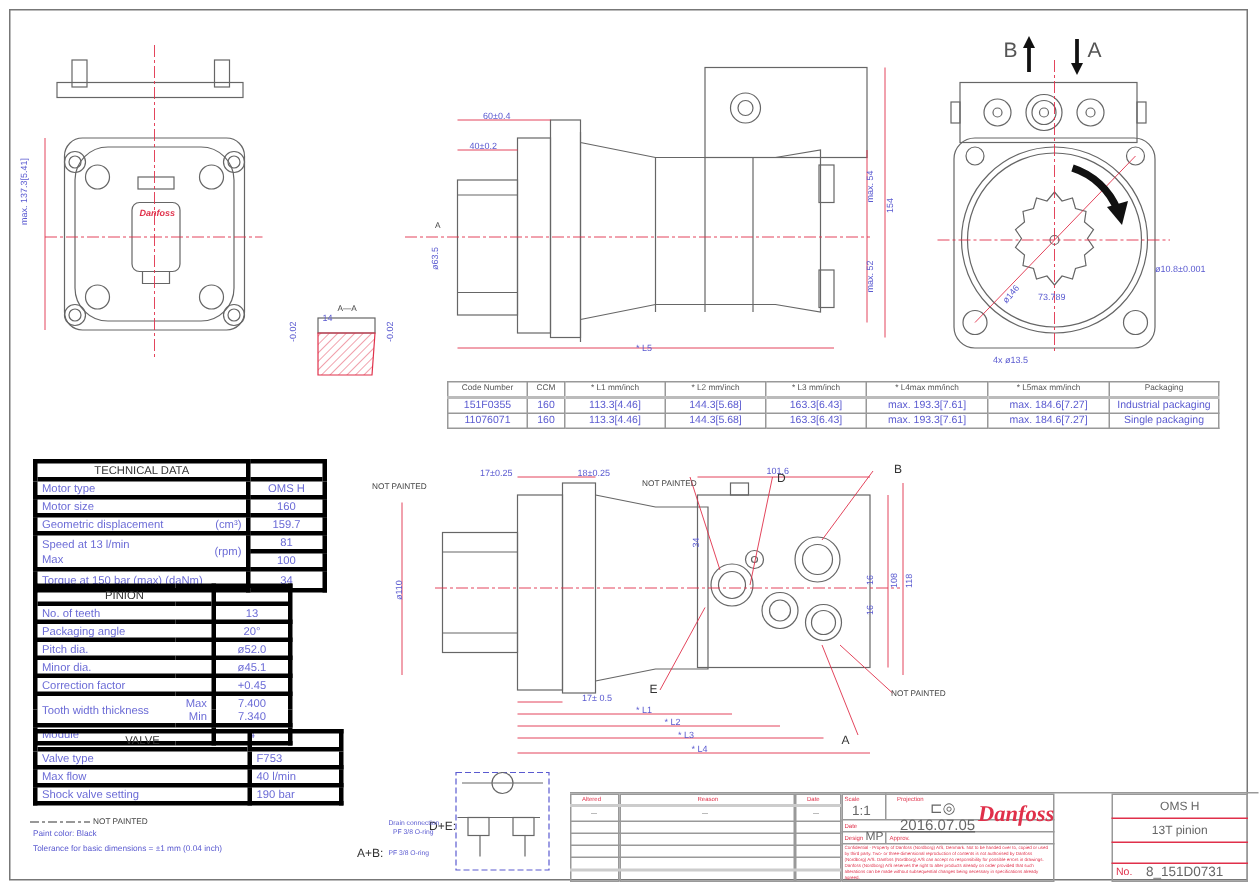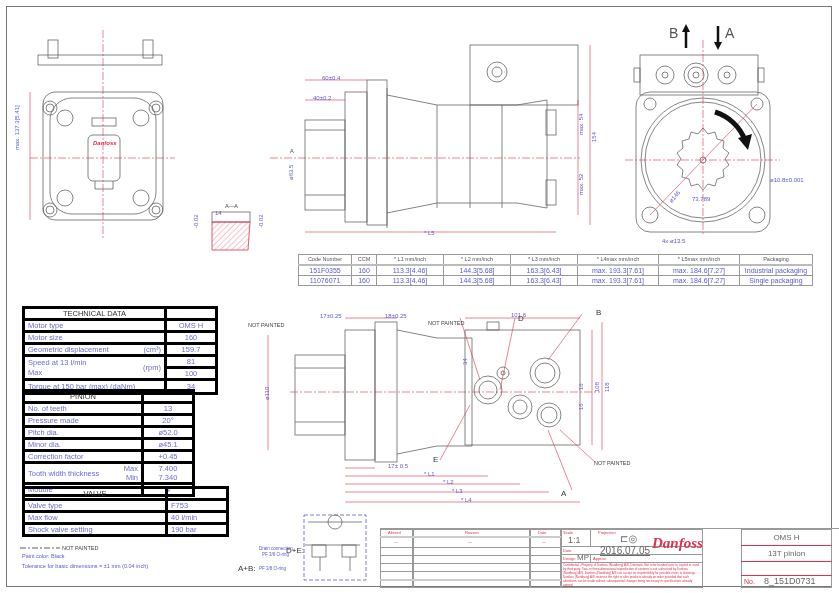--- a/index.html
+++ b/index.html
@@ -276,21 +276,21 @@
   <tbody>
       <tr>
         <td class="h" colspan="2">PINION</td>
         <td class="h" style="border-bottom:1px solid #999"></td>
       </tr>
   <tr>
         <td colspan="2">No. of teeth</td>
         <td class="v" style="width:28px">13</td>
       </tr>
   <tr>
-        <td colspan="2">Pressure made</td>
+        <td colspan="2">Packaging angle</td>
         <td class="v">20°</td>
       </tr>
   <tr>
         <td colspan="2">Pitch dia.</td>
         <td class="v">ø52.0</td>
       </tr>
   <tr>
         <td colspan="2">Minor dia.</td>
         <td class="v">ø45.1</td>
       </tr>

